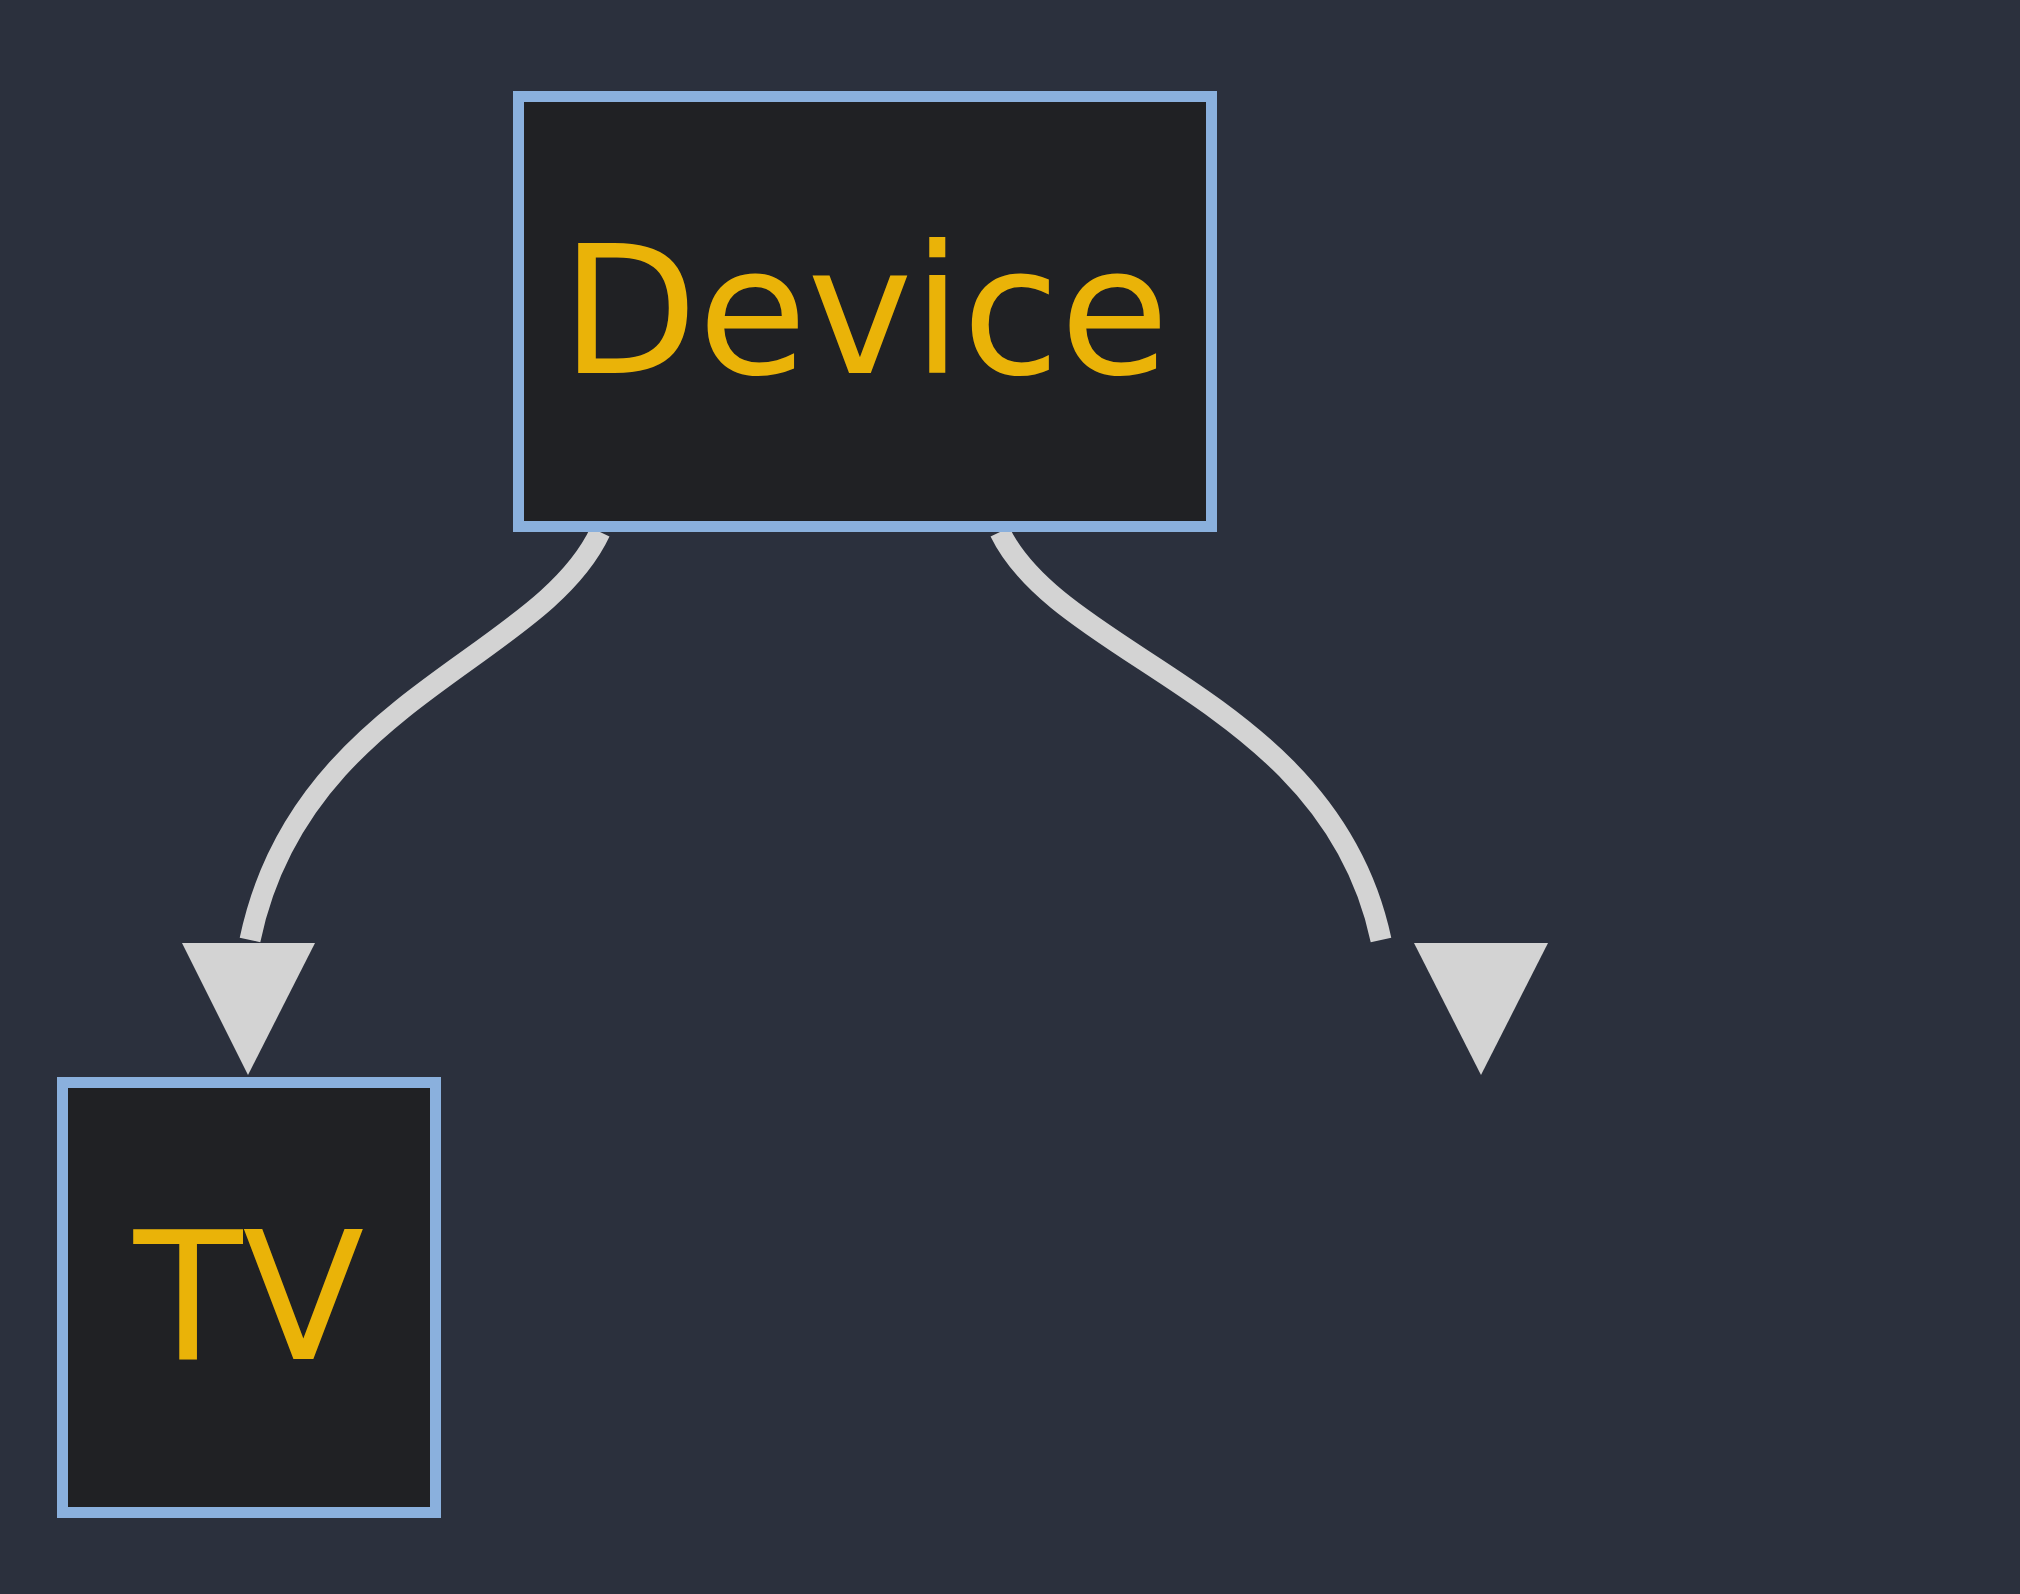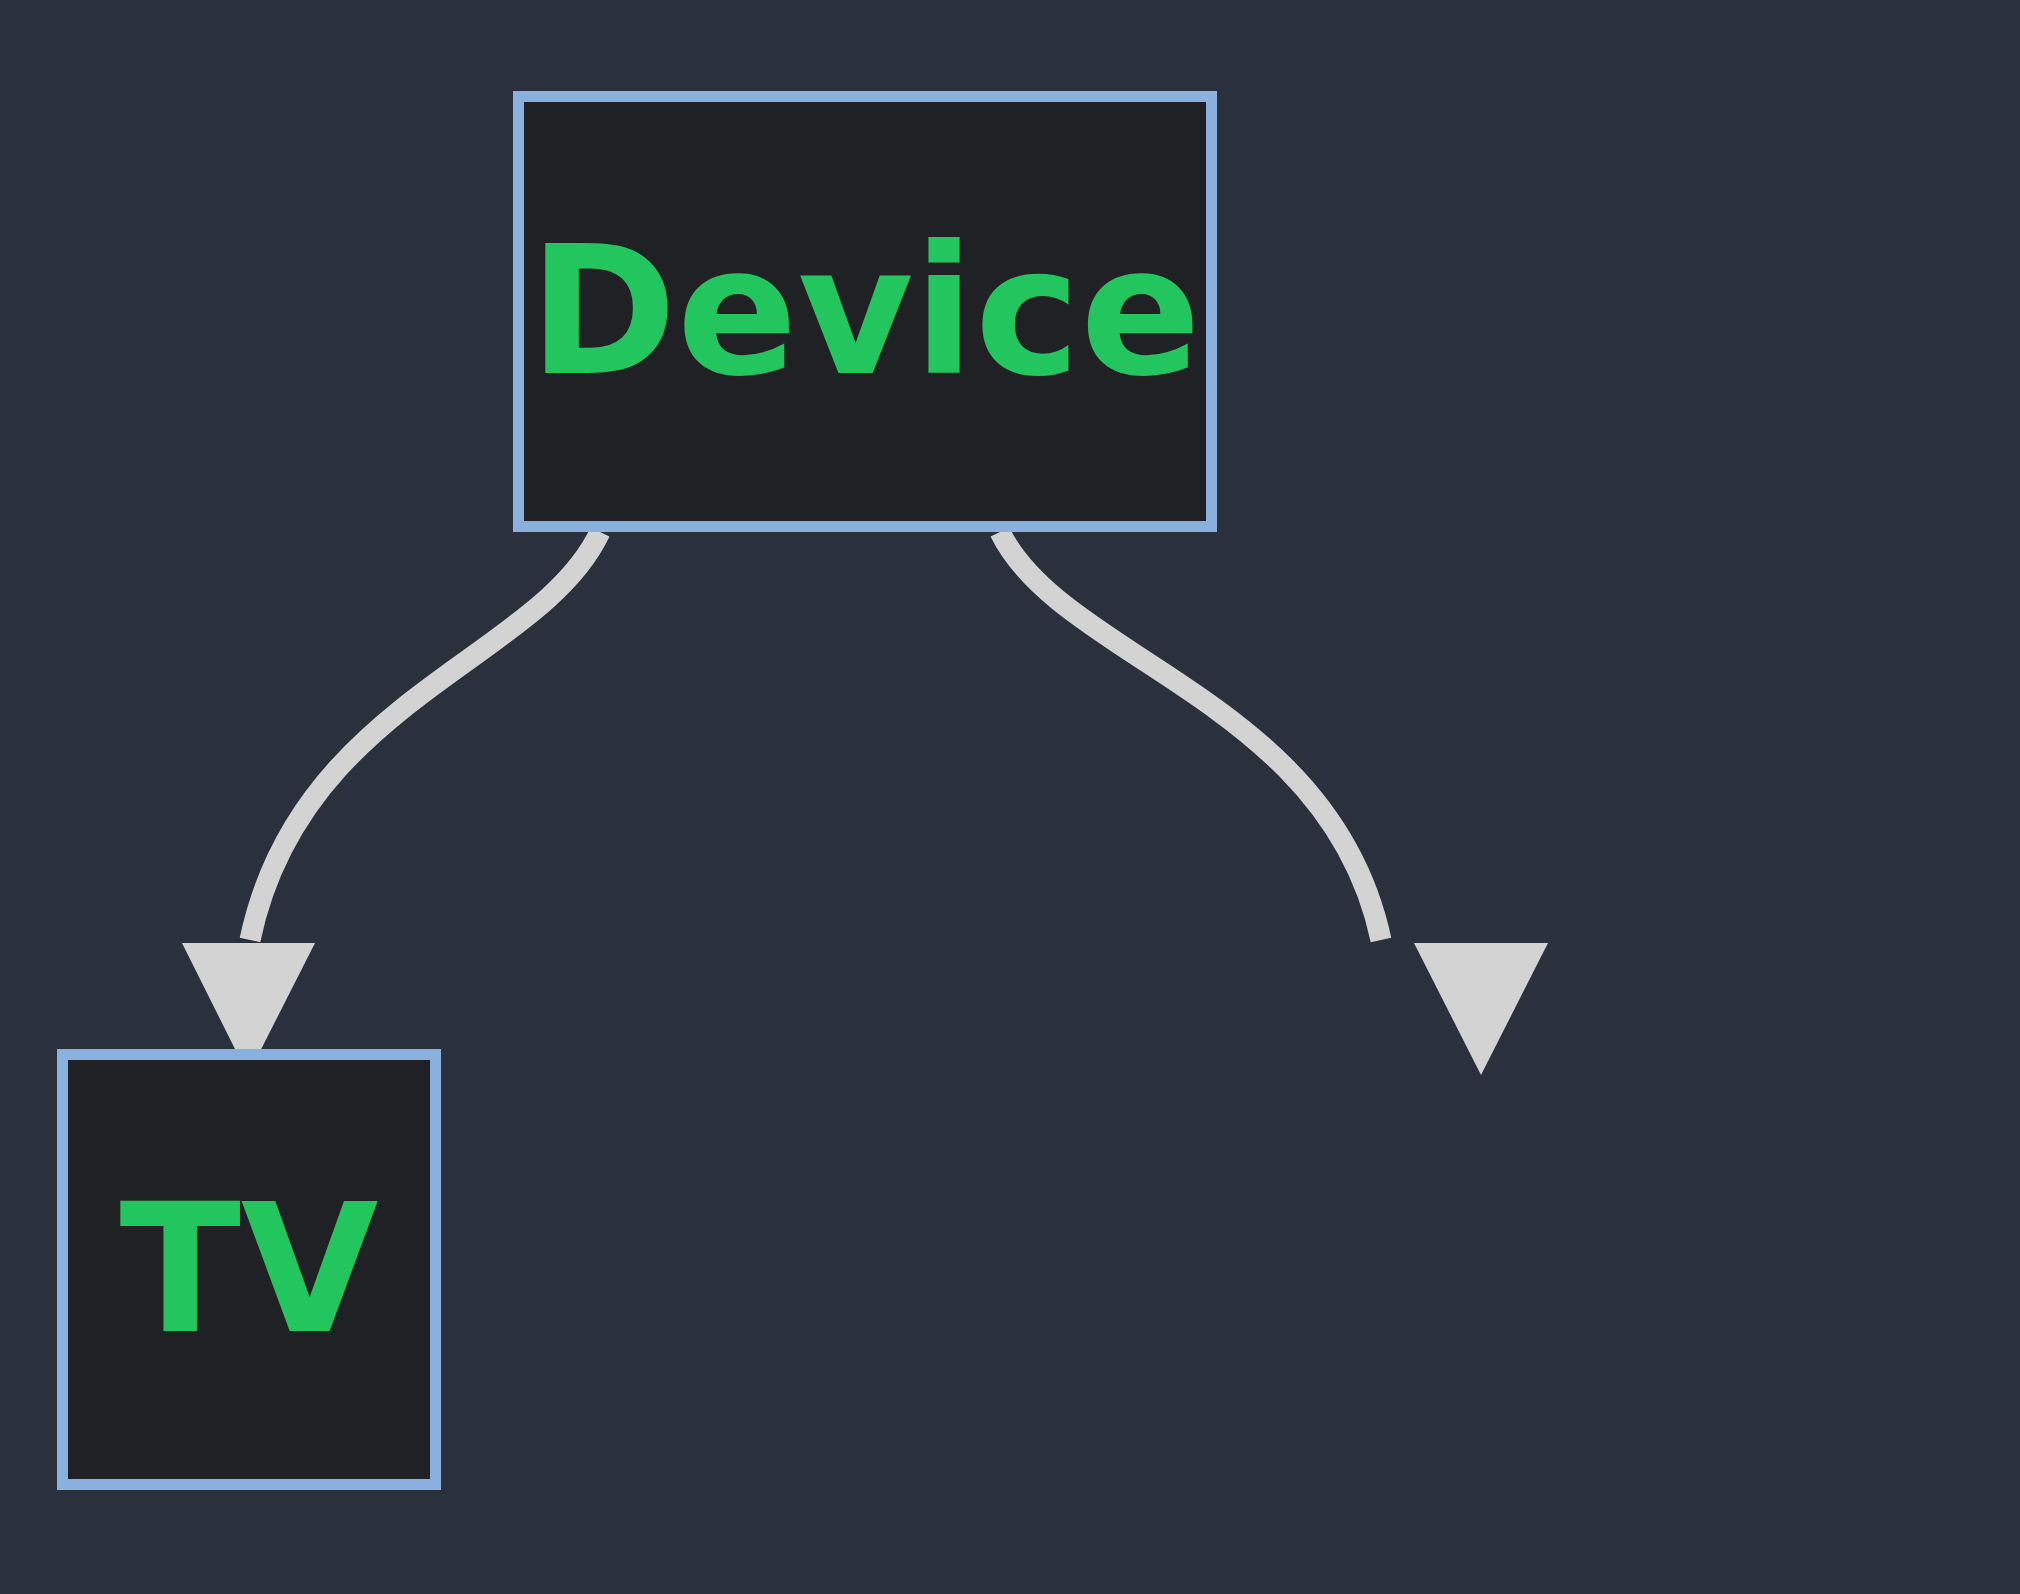--- a/index.html
+++ b/index.html
@@ -28,35 +28,35 @@
     position: absolute;
     box-sizing: border-box;
     background: #202124;
     border: 11px solid #8ab0dd;
     display: flex;
     align-items: center;
     justify-content: center;
     z-index: 2;
   }
   .node-label {
-    color: #22c55e;
+    color: #eab308;
     font-size: 178px;
     line-height: 1;
-    font-weight: 700;
+    font-weight: 400;
     letter-spacing: 0px;
     white-space: nowrap;
     text-align: right;
     -webkit-font-smoothing: antialiased;
   }
   
   #node-device {
     left: 513px;  top: 91px;   width: 704px;  height: 441px;
   }
   #node-tv {
-    left: 57px;   top: 1049px; width: 384px;  height: 441px;
+    left: 57px;   top: 1077px; width: 384px;  height: 441px;
   }
   #node-dvdplayer {
     left: 984px;  top: 1077px; width: 995px;  height: 441px;
   }
 </style>
 </head>
 <body>
 
 <div id="canvas">
 

